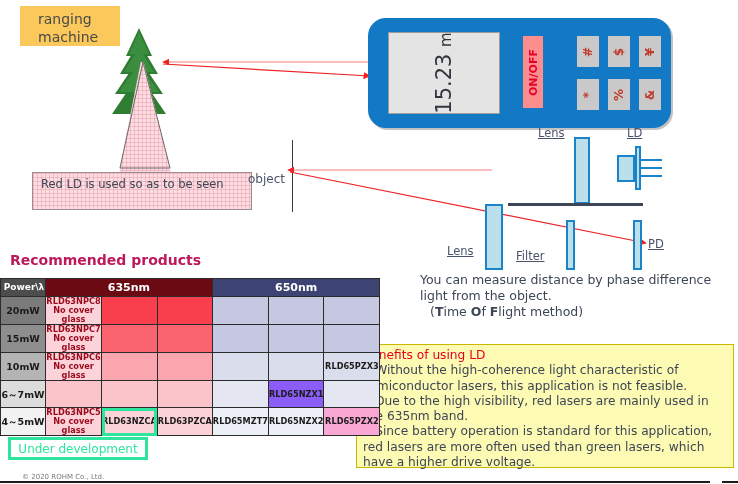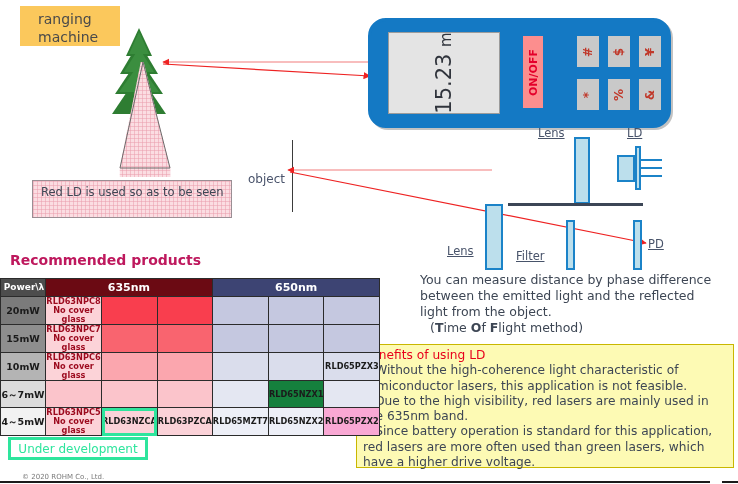--- a/index.html
+++ b/index.html
@@ -38,28 +38,27 @@
   .grid-pink {
     background-color: #FBDDE2;
     background-image:
       linear-gradient(to right, rgba(235,160,175,.55) 1px, transparent 1px),
       linear-gradient(to bottom, rgba(235,160,175,.55) 1px, transparent 1px);
     background-size: 4px 4px;
   }
 
   
   #red-ld-callout {
-    left: 32px; top: 172px; width: 200px; height: 38px;
+    left: 32px; top: 172px; width: 220px; height: 38px;
     border: 1px solid #9a8e94;
     box-sizing: border-box;
     font-size: 11.5px;
     line-height: 16px;
     padding: 3px 0 0 8px;
     color: #3d4654;
-    margin-top: 8px;
   }
 
   
   #object-line { left: 292px; top: 140px; width: 1px; height: 72px; background: #3b3b3b; }
   #object-label { left: 248px; top: 172px; font-size: 12px; color: #49536b; }
 
   
   #beams { left: 0; top: 0; width: 738px; height: 270px; pointer-events:none; }
 
   
@@ -304,21 +303,20 @@
 
   <div class="abs opt-lens" style="left:148px;top:95px;width:9px;height:50px;"></div>
   <div class="opt-label" style="left:98px;top:124px;">Filter</div>
 
   <div class="abs opt-lens" style="left:215px;top:95px;width:9px;height:50px;"></div>
   <div class="opt-label" style="left:230px;top:112px;">PD</div>
 </div>
 
 <div class="abs" id="tof-text">
   <div>You can measure distance by phase difference</div>
-  <div>between the emitted light and the reflected</div>
   <div>light from the object.</div>
   <div class="tofline"><span>(</span><b>T</b><span>ime </span><b>O</b><span>f </span><b>F</b><span>light method)</span></div>
 </div>
 
 <div class="abs" id="benefits-box">
   <div id="benefits-title">Benefits of using LD</div>
   <div>・Without the high-coherence light characteristic of semiconductor lasers, this application is not feasible.</div>
   <div>・Due to the high visibility, red lasers are mainly used in the 635nm band.</div>
   <div>・Since battery operation is standard for this application, red lasers are more often used than green lasers, which have a higher drive voltage.</div>
 </div>
@@ -371,21 +369,21 @@
         <td class="cell" style="background: rgb(218, 221, 236); width: 55px;">
           <div class="prodname">RLD65PZX3</div>
         </td>
       </tr>
       <tr>
         <td class="rowlab cell" style="background: rgb(220, 220, 220); width: 42px;">6～7mW</td>
         <td class="cell" style="background: rgb(251, 196, 203); width: 55px;"></td>
         <td class="cell" style="background: rgb(251, 196, 203); width: 52px;"></td>
         <td class="cell" style="background: rgb(251, 196, 203); width: 52px;"></td>
         <td class="cell" style="background: rgb(228, 231, 242); width: 52px;"></td>
-        <td class="cell" style="background: #15803d; width: 52px;">
+        <td class="cell" style="background: #8b5cf6; width: 52px;">
           <div class="prodname">RLD65NZX1</div>
         </td>
         <td class="cell" style="background: rgb(228, 231, 242); width: 55px;"></td>
       </tr>
       <tr>
         <td class="rowlab cell" style="background: rgb(242, 242, 242); width: 42px;">4～5mW</td>
         <td class="cell" style="background: rgb(252, 211, 216); width: 55px;">
           <div class="prodname-r">RLD63NPC5</div>
           <div class="prodname-r">No cover glass</div>
         </td>

